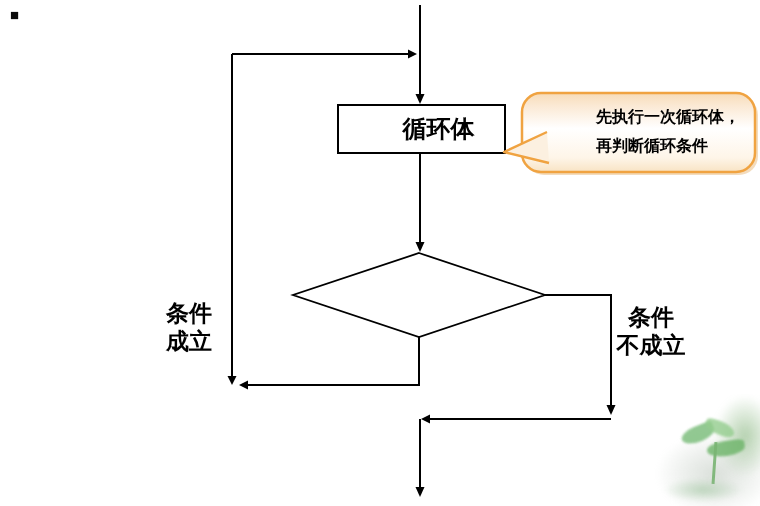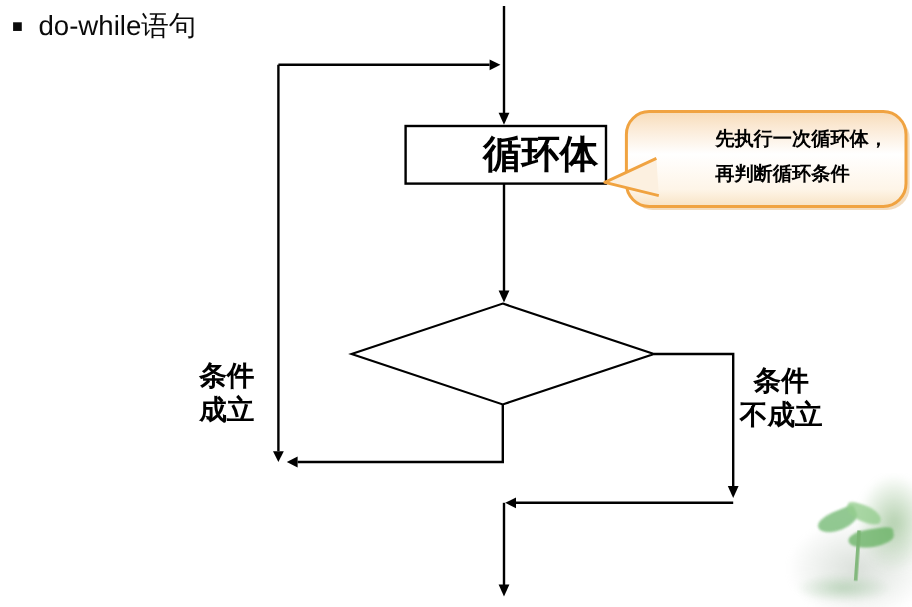--- a/index.html
+++ b/index.html
@@ -10,21 +10,21 @@
   .abs{position:absolute;}
   #flow-svg{position:absolute;left:0;top:0;z-index:1;}
   .txt{position:absolute;z-index:2;color:#000;}
   .pre{white-space:pre-line;}
   .center{display:flex;align-items:center;justify-content:center;text-align:center;}
   #slide-title{
     left:10px;top:6px;display:flex;align-items:center;gap:13px;
     font-size:23px;color:#0a0a0a;z-index:2;
   }
   #title-bullet{font-size:15px;line-height:1;position:relative;top:1px;}
-  #loop-body-label{left:338px;top:105px;width:201px;height:48px;font-weight:bold;font-size:32px;padding-left:12px;}
+  #loop-body-label{left:338px;top:105px;width:201px;height:48px;font-weight:bold;font-size:24px;}
   #condition-label{left:339px;top:281px;width:160px;height:28px;font-weight:bold;font-size:24px;}
   #cond-true-label{left:147px;top:299px;width:84px;font-weight:bold;font-size:23px;line-height:28px;text-align:center;}
   #cond-false-label{left:603px;top:303px;width:96px;font-weight:bold;font-size:23px;line-height:28px;text-align:center;}
   #callout-text{left:556px;top:102px;width:196px;font-weight:bold;font-size:16px;line-height:29px;z-index:3;margin-left:40px;}
   #watermark{left:657px;top:480px;width:102px;font-size:15px;color:#9a9a9a;opacity:.85;
     letter-spacing:.5px;z-index:4;}
   
   #plant{left:643px;top:394px;width:117px;height:112px;z-index:0;overflow:hidden;}
   #plant .shape{position:absolute;}
   #plant .blob-gray{left:12px;top:38px;width:120px;height:84px;
@@ -117,21 +117,20 @@
 
     <g>
       <rect x="525" y="96" width="233" height="79" rx="19" fill="#EBC493" opacity="0.6"></rect>
       <rect x="522" y="93" width="233" height="79" rx="19" fill="url(#calloutGrad)" stroke="#F0A341" stroke-width="2.5"></rect>
       <path d="M547,132 L504,152 L549,163" fill="#FCF0E0" stroke="#F0A341" stroke-width="2.4" stroke-linejoin="round"></path>
     </g>
   </svg>
 
   <div id="slide-title" class="abs">
     <span id="title-bullet">■</span>
-    <span>do-while语句</span>
   </div>
 
   <div id="loop-body-label" class="txt center">循环体</div>
 
 
   <div id="cond-true-label" class="txt pre">条件
 成立</div>
 
   <div id="cond-false-label" class="txt pre">条件
 不成立</div>

